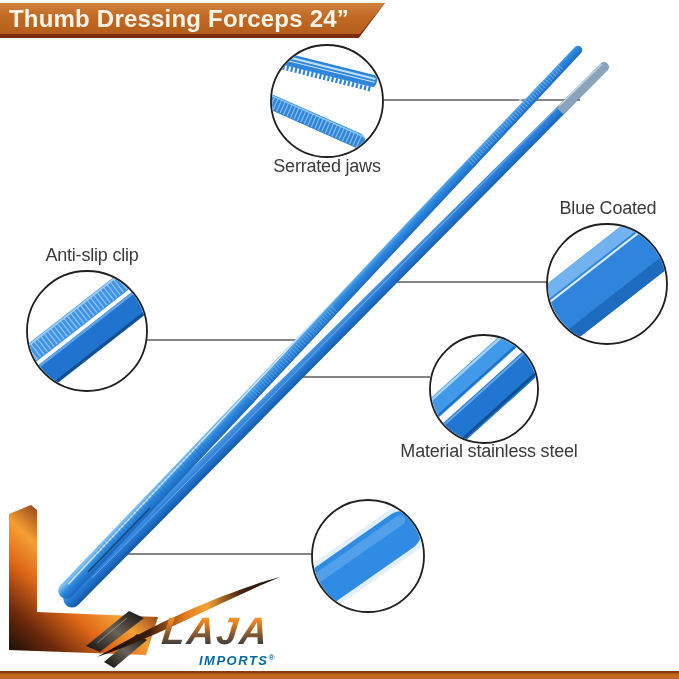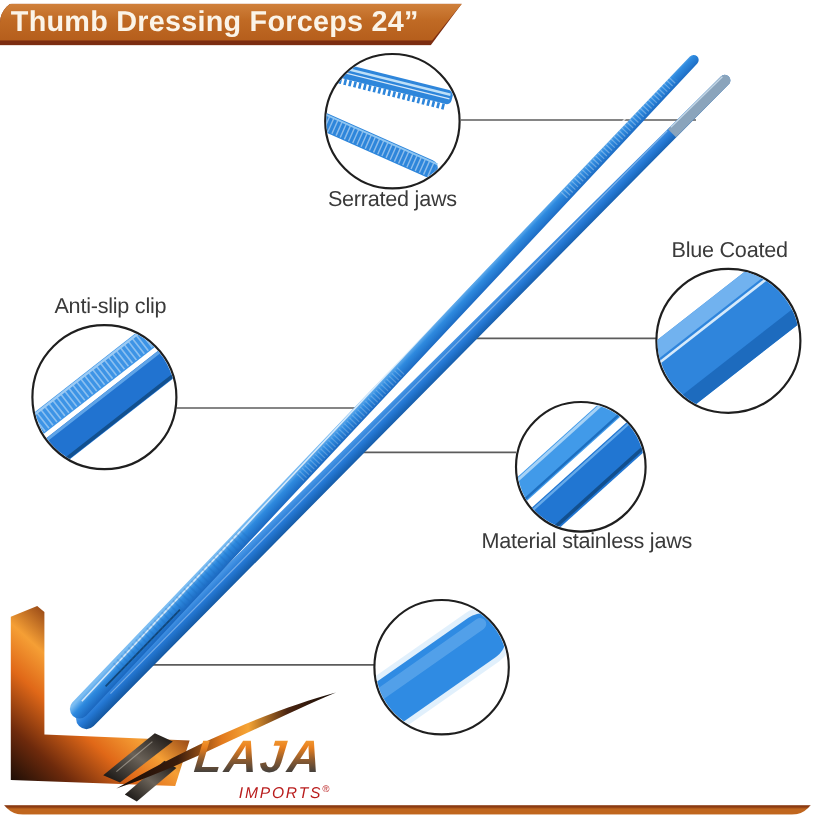--- a/index.html
+++ b/index.html
@@ -1,19 +1,18 @@
 <!DOCTYPE html>
 <html><head>
 <meta charset="utf-8">
 <style>
   html,body{margin:0;padding:0;background:#fff;}
   .stage{
     position:relative;width:679px;height:679px;background:#fff;overflow:hidden;
     font-family:"Liberation Sans",sans-serif;
-    border-radius:19px;
   }
   .layer{position:absolute;inset:0;}
   svg{display:block;}
 
   
   .banner-shadow{
     position:absolute;top:3px;left:0;width:390px;height:35px;
     background:#7c2d11;
     clip-path:polygon(0 0,98.7% 0,92% 100%,0 100%);
   }
@@ -48,22 +47,22 @@
   .brand-word{
     position:absolute;left:162px;top:610px;width:130px;
     font-size:38px;font-weight:800;font-style:italic;letter-spacing:2px;
     transform:skewX(-6deg);
     background:linear-gradient(180deg,#f9a93e 6%,#e87f1e 30%,#8a5a30 55%,#44403c 78%,#242220 100%);
     -webkit-background-clip:text;background-clip:text;
     color:transparent;
   }
   .brand-sub{
     position:absolute;left:199px;top:653px;width:110px;
-    font-size:13px;font-weight:400;font-style:italic;letter-spacing:1.5px;
-    color:#b91c1c;
+    font-size:13px;font-weight:700;font-style:italic;letter-spacing:1.5px;
+    color:#0369a1;
   }
   .brand-sub sup{font-size:8px;}
 </style>
 </head>
 <body>
 
 <div class="stage">
 
   <svg class="layer" width="679" height="679" viewBox="0 0 679 679">
     <defs>
@@ -220,20 +219,20 @@
   </svg>
 
   <div class="banner-shadow"></div>
   <div class="banner">
     <div class="banner-title">Thumb Dressing Forceps 24”</div>
   </div>
 
   <div class="callout-label lbl-serrated">Serrated jaws</div>
   <div class="callout-label lbl-antislip">Anti-slip clip</div>
   <div class="callout-label lbl-bluecoated">Blue Coated</div>
-  <div class="callout-label lbl-material">Material stainless jaws</div>
+  <div class="callout-label lbl-material">Material stainless steel</div>
 
   <div class="brand-word">LAJA</div>
   <div class="brand-sub"><span>IMPORTS</span><sup>®</sup></div>
 
   <div class="bottom-bar"></div>
 
 </div>
 
 </body></html>

